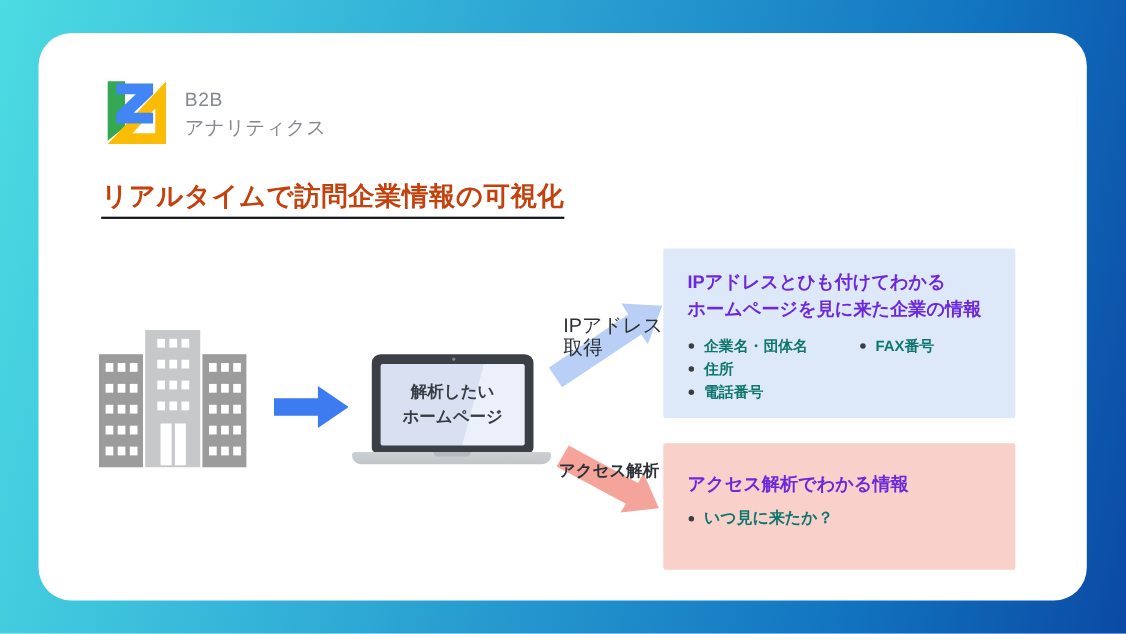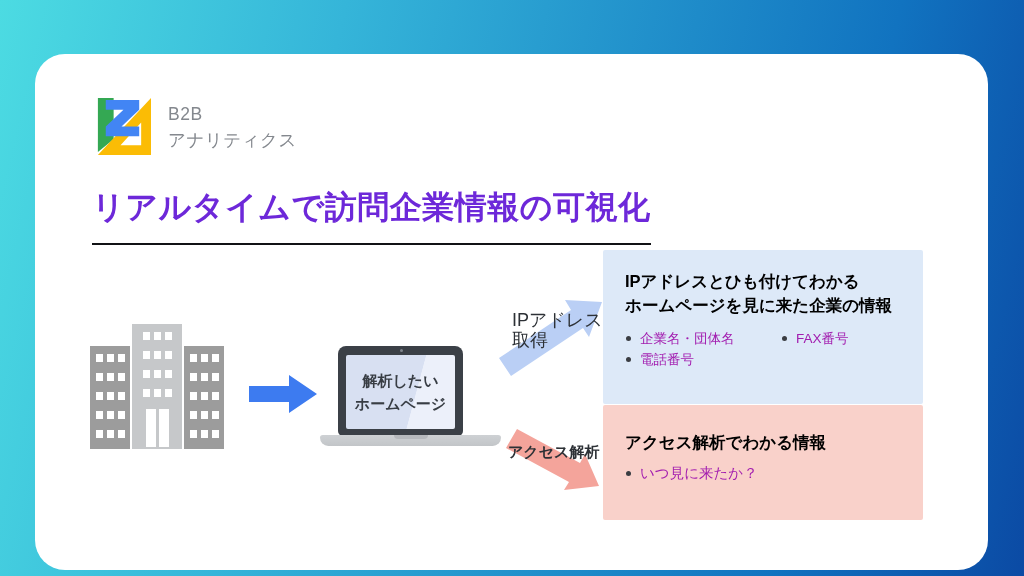--- a/index.html
+++ b/index.html
@@ -4,51 +4,51 @@
 <style>
   html,body{margin:0;padding:0;}
   body{
     width:1024px;height:576px;overflow:hidden;
     font-family:"Liberation Sans","DejaVu Sans",sans-serif;
     background:linear-gradient(103deg,#4cdbe2 0%,#35b5d9 30%,#1173c0 78%,#0b4aa4 100%);
     position:relative;
   }
   .card{
     position:absolute;left:35px;top:30px;width:953px;height:516px;
-    background:#ffffff;border-radius:30px;margin-top:24px;
+    background:#ffffff;border-radius:30px;
   }
   .abs{position:absolute;}
   .pre{white-space:pre-line;}
 
   
   .logo-icon{left:57px;top:42px;width:59px;height:59px;}
   .logo-text{left:133px;top:47px;font-size:17.5px;line-height:26px;color:#84888e;letter-spacing:.5px;}
 
   
   .page-title{
-    left:57px;top:132px;font-size:32px;font-weight:bold;color:#6d28d9;
-    border-bottom:2.5px solid #111215;padding-bottom:13px;letter-spacing:.5px;
+    left:57px;top:132px;font-size:24px;font-weight:bold;color:#c2410c;
+    border-bottom:2.5px solid #111215;padding-bottom:3px;letter-spacing:.5px;
   }
 
   
   .building{left:55px;top:265px;width:135px;height:130px;}
 
   
   .visitor-label{left:200px;top:247px;font-size:15.5px;font-weight:bold;line-height:21px;color:#2e3237;}
 
   
   .visit-arrow{left:214px;top:321px;width:68px;height:38px;}
   .ip-arrow{left:462px;top:240px;width:110px;height:88px;}
   .access-arrow{left:468px;top:372px;width:100px;height:70px;}
   .ip-arrow-label{left:477px;top:256px;font-size:18px;font-weight:normal;line-height:20px;color:#2d3136;}
   .access-arrow-label{left:473px;top:389px;font-size:15px;font-weight:bold;color:#2d3136;}
 
   
   .laptop-frame{
-    left:303px;top:292px;width:125px;height:90px;background:#3b4047;
+    left:303px;top:292px;width:147px;height:90px;background:#3b4047;
     border-radius:8px 8px 5px 5px;
   }
   .laptop-screen{
     position:absolute;left:8px;top:9px;right:8px;bottom:7px;
     background:linear-gradient(105deg,#d8e0f2 62%,#ecf0fa 62.5%);
     border-radius:2px;
   }
   .laptop-webcam{position:absolute;left:50%;top:3px;width:3px;height:3px;margin-left:-1px;border-radius:50%;background:#80858d;}
   .laptop-screen-label{
     position:absolute;left:0;right:0;top:50%;transform:translateY(-50%);
@@ -57,25 +57,25 @@
   .laptop-base{
     left:285px;top:381px;width:181px;height:11px;
     background:linear-gradient(#ced1d4,#c2c5c8);
     border-radius:3px 3px 9px 9px;
   }
   .laptop-base-notch{position:absolute;left:50%;top:0;width:34px;height:4px;margin-left:-17px;background:#b6b9bd;border-radius:0 0 4px 4px;}
 
   
   .info-box{left:568px;width:320px;box-sizing:border-box;border-radius:2px;}
   .ip-box{top:196px;height:154px;padding:19px 22px 0;}
-  .access-box{top:351px;height:115px;padding:25px 22px 0;}
-  .box-heading{font-size:16.5px;font-weight:bold;line-height:24px;color:#000000;}
+  .access-box{top:373px;height:115px;padding:25px 22px 0;}
+  .box-heading{font-size:16.5px;font-weight:bold;line-height:24px;color:#6d28d9;}
   .box-columns{display:flex;margin-top:11px;}
   .col-left{width:156px;}
-  .b-item{display:flex;align-items:flex-start;font-size:13.5px;line-height:21px;color:#a21caf;}
+  .b-item{display:flex;align-items:flex-start;font-size:13.5px;line-height:21px;color:#0f766e;font-weight:bold;}
   .access-box .b-item{font-size:14.5px;line-height:23px;}
   .dot{flex:0 0 auto;width:5px;height:5px;border-radius:50%;background:#3a3d42;margin:8px 9px 0 1px;}
   .access-box .dot{margin-top:9px;}
   .access-box .box-heading{margin-bottom:8px;}
 </style>
 </head>
 <body>
 
 <div class="card">
 
@@ -151,20 +151,24 @@
     <div class="box-heading pre">IPアドレスとひも付けてわかる
 ホームページを見に来た企業の情報</div>
     <div class="box-columns">
       <div class="col-left">
         <div class="b-item">
             <span class="dot"></span>
             <span>企業名・団体名</span>
           </div>
         <div class="b-item">
             <span class="dot"></span>
+            <span>住所</span>
+          </div>
+        <div class="b-item">
+            <span class="dot"></span>
             <span>電話番号</span>
           </div>
       </div>
       <div class="col-right">
         <div class="b-item">
             <span class="dot"></span>
             <span>FAX番号</span>
           </div>
       </div>
     </div>

